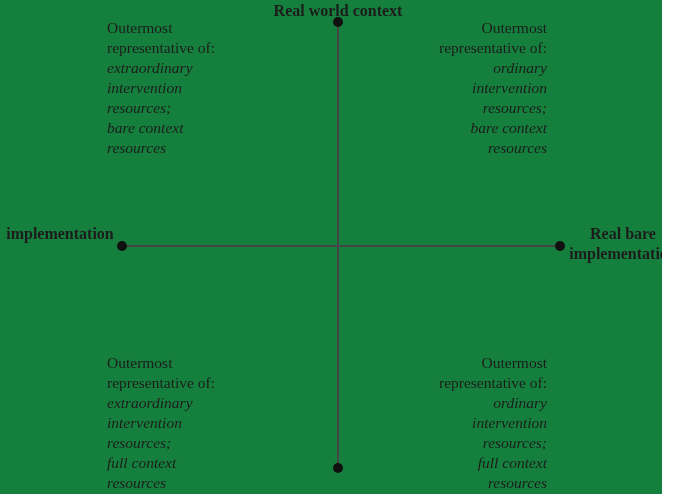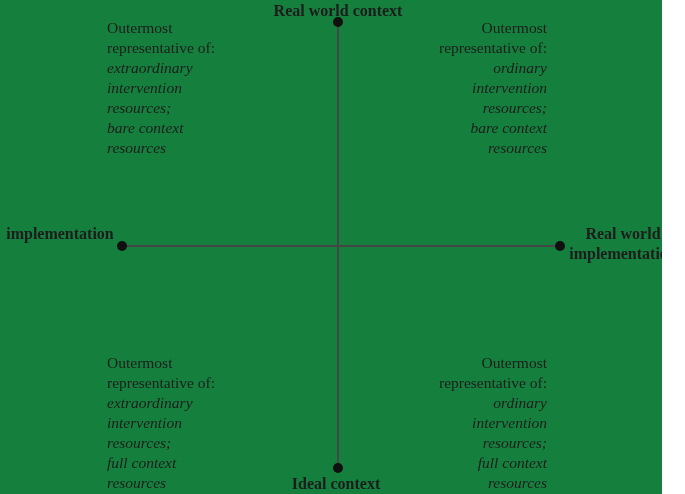--- a/index.html
+++ b/index.html
@@ -69,26 +69,25 @@
 
   <div class="vline"></div>
   <div class="hline"></div>
 
   <div class="dot dot-top"></div>
   <div class="dot dot-bottom"></div>
   <div class="dot dot-left"></div>
   <div class="dot dot-right"></div>
 
   <div class="axis-label axis-top">Real world context</div>
-  <div class="axis-label axis-bottom">Ideal context</div>
   <div class="axis-label axis-left">
     <div>implementation</div>
   </div>
   <div class="axis-label axis-right">
-    <div>Real world</div>
+    <div>Real bare</div>
     <div>implementation</div>
   </div>
 
   <div class="quad q-tl">
     <div>Outermost</div>
     <div>representative of:</div>
     <div class="it">extraordinary</div>
     <div class="it">intervention</div>
     <div class="it">resources;</div>
     <div class="it">bare context</div>

